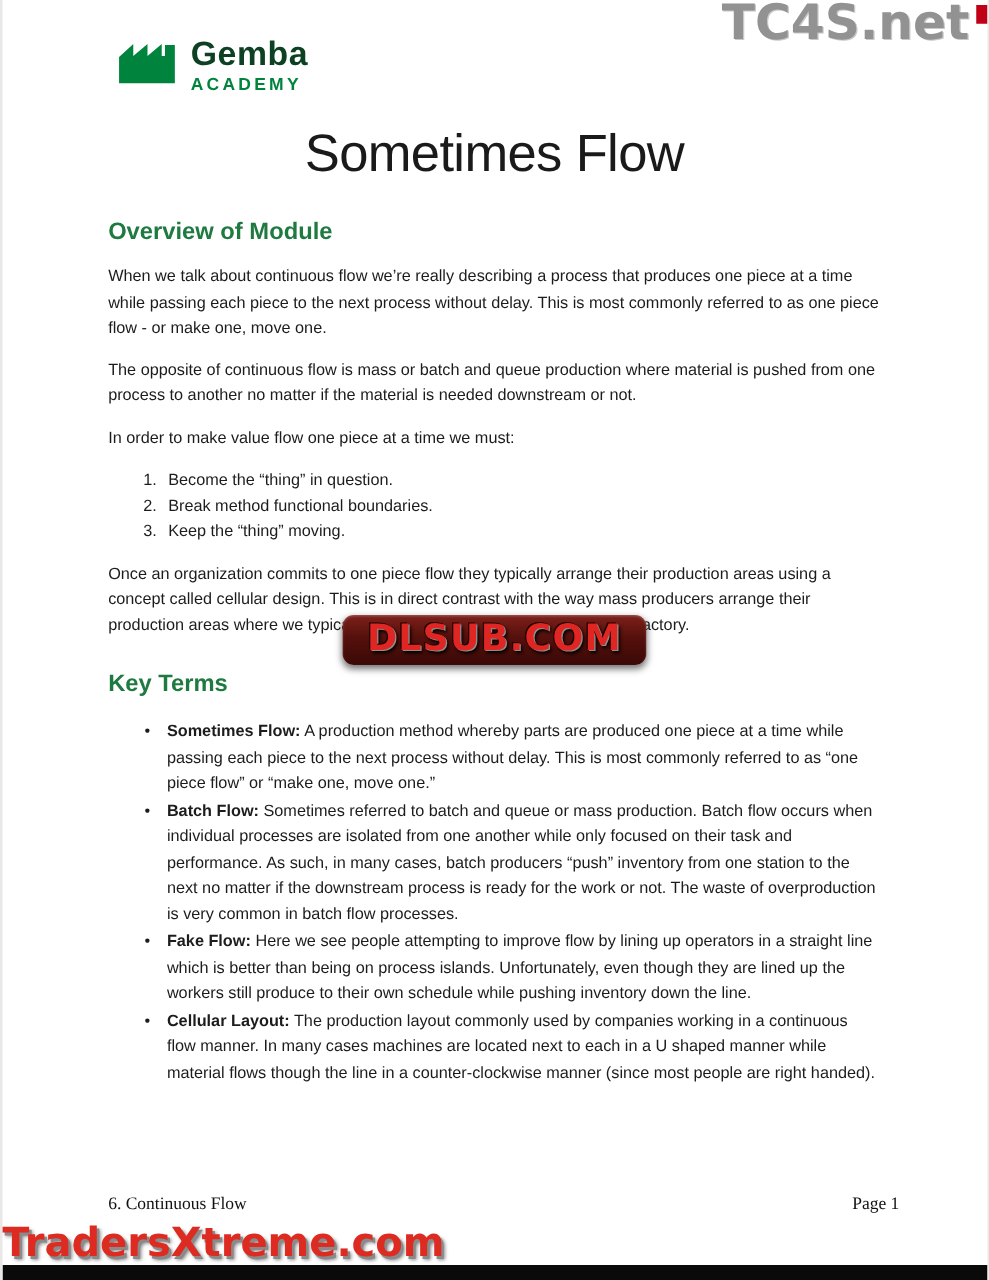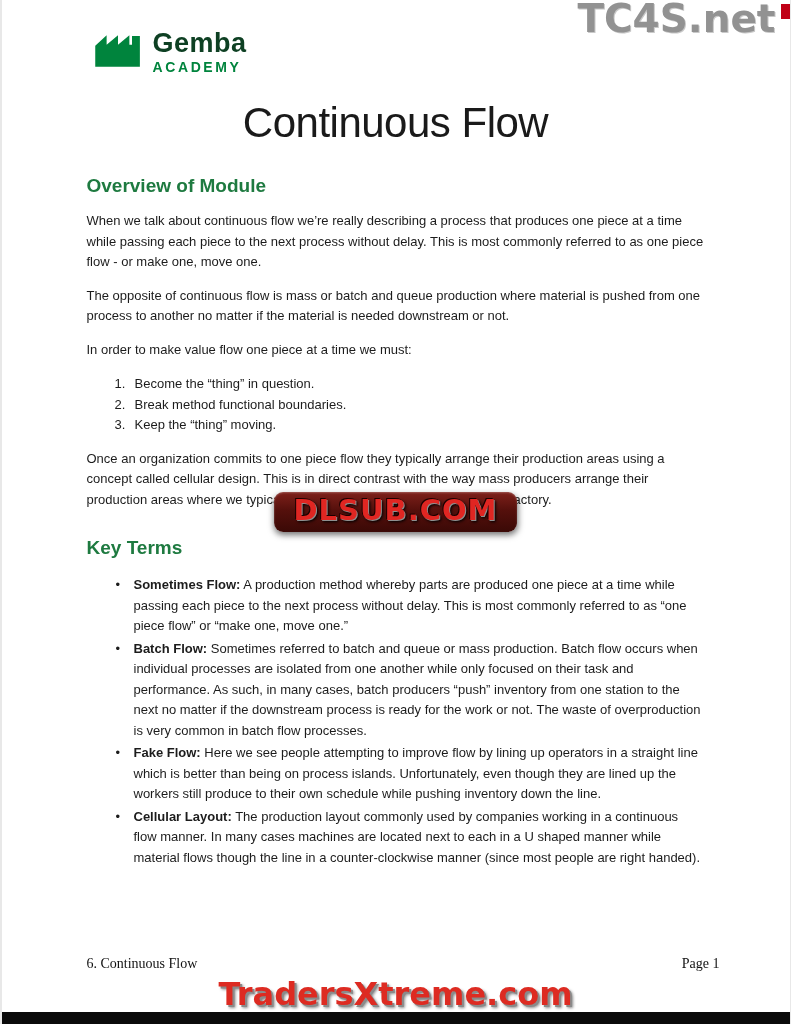--- a/index.html
+++ b/index.html
@@ -54,21 +54,21 @@
     letter-spacing: 1px;
     color: #e02622;
     text-shadow: -1px -1px 0 #1a0000, 1px 1px 0 #8f8f8f, 2px 2px 3px #000000;
     white-space: nowrap;
   }
   .wm-bottom {
     position: absolute;
     top: 975px;
     left: 0;
     width: 100%;
-    text-align: center;
+    text-align: left;
     font-family: "DejaVu Sans", sans-serif;
     font-weight: bold;
     font-size: 32px;
     color: #dd2b22;
     text-shadow: 2px 2px 0 #8a8a8a, 3px 3px 3px rgba(0,0,0,0.45);
     white-space: nowrap;
   }
   .black-bar {
     position: absolute;
     left: 0;
@@ -190,21 +190,21 @@
       </svg>
     </span>
     <span>
       <div class="logo-name">Gemba</div>
       <div class="logo-sub">ACADEMY</div>
     </span>
   </div>
 
   <div class="content">
 
-    <h1 class="title">Continuous Flow</h1>
+    <h1 class="title">Sometimes Flow</h1>
 
     <h2 class="section-heading">Overview of Module</h2>
 
     <p class="body-par">When we talk about continuous flow we’re really describing a process that produces one piece at a time while passing each piece to the next process without delay.  This is most commonly referred to as one piece flow - or make one, move one.</p>
     <p class="body-par">The opposite of continuous flow is mass or batch and queue production where material is pushed from one process to another no matter if the material is needed downstream or not.</p>
     <p class="body-par">In order to make value flow one piece at a time we must:</p>
 
     <ol class="num-list">
       <li><span>Become the “thing” in question.</span></li>
       <li><span>Break method functional boundaries.</span></li>

